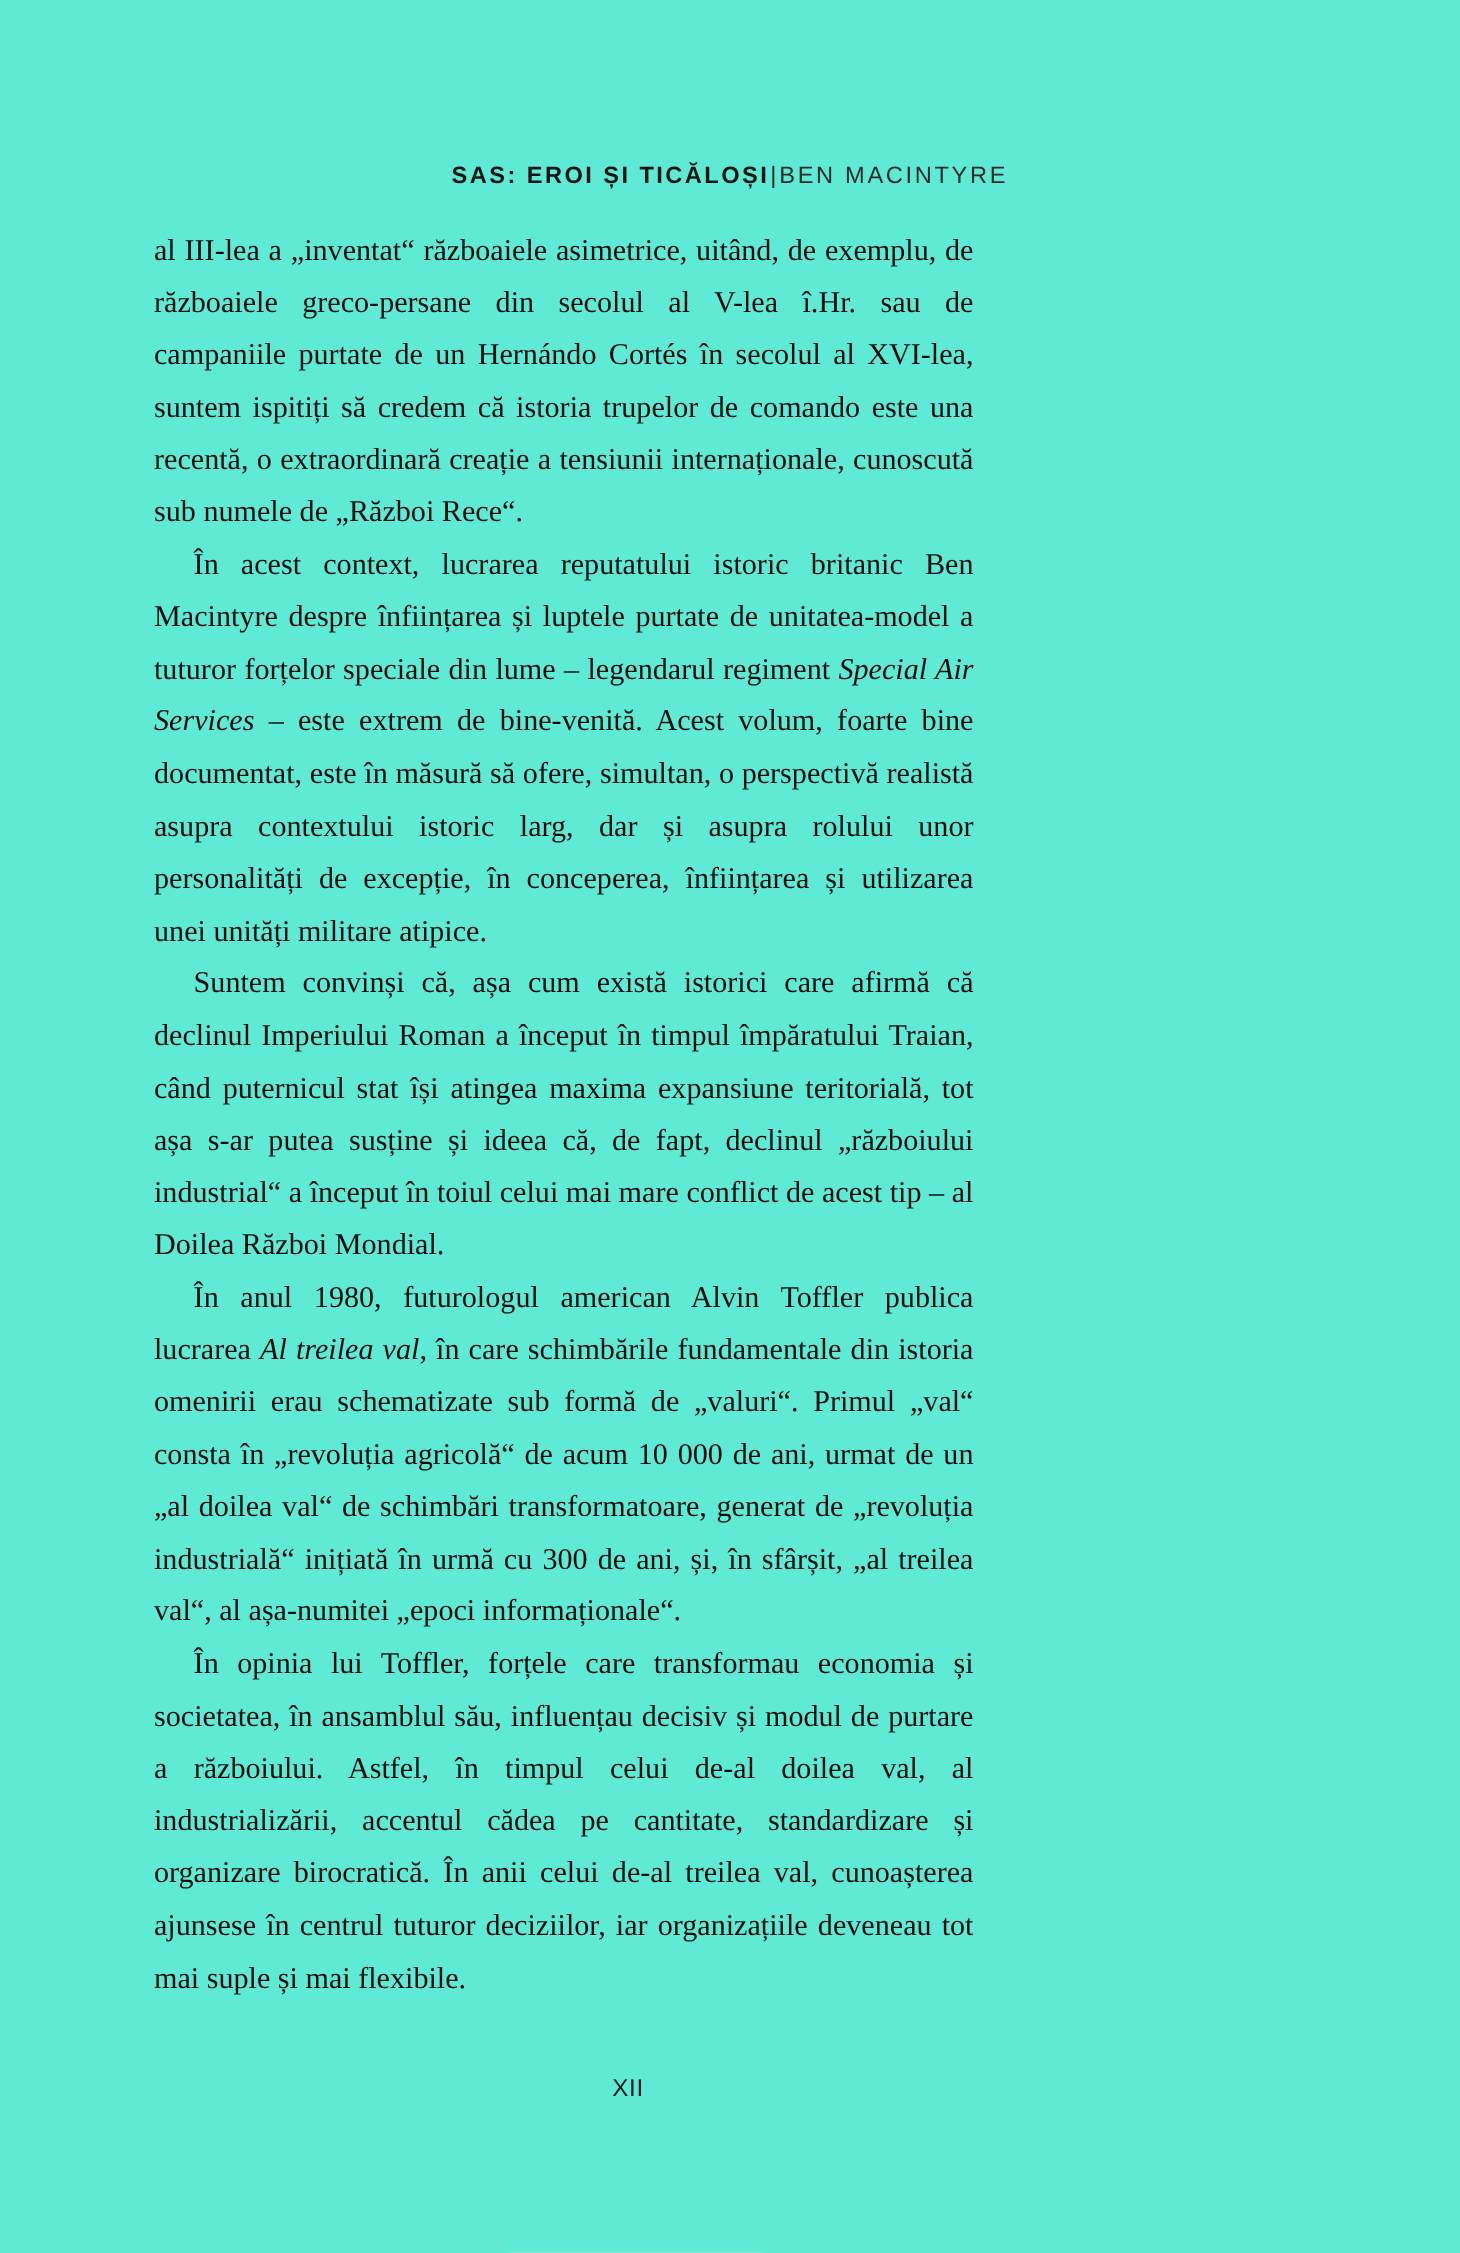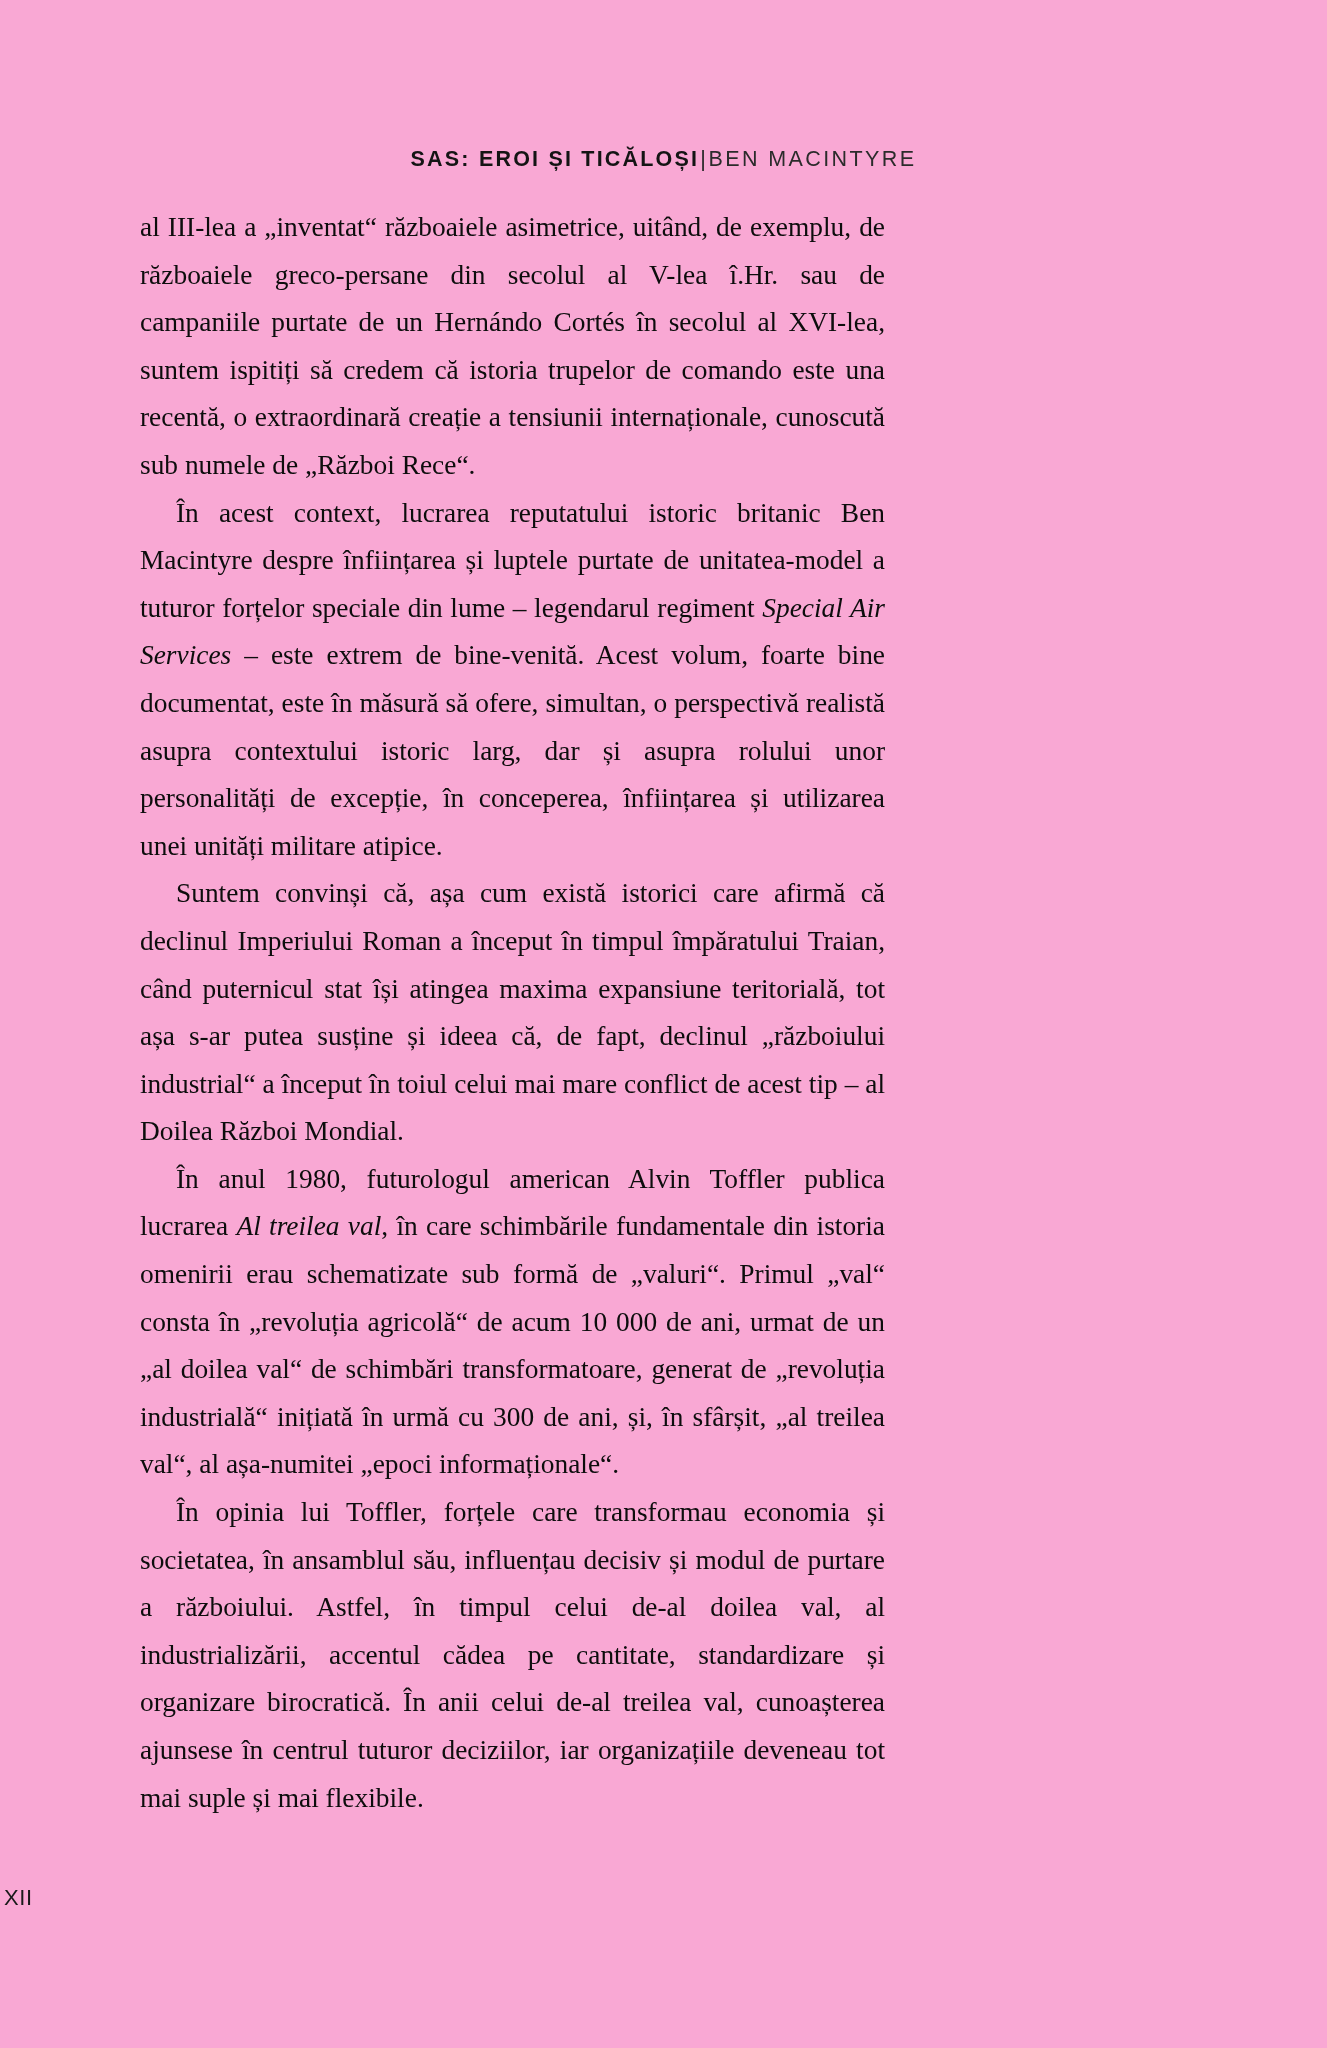--- a/index.html
+++ b/index.html
@@ -14,21 +14,21 @@
     overflow: hidden;
     font-family: "Liberation Serif", "DejaVu Serif", serif;
     color: #0d0d0d;
   }
 
   .page {
     position: absolute;
     left: 0; top: 0;
     width: 1327px;
     height: 2048px;
-    background: #f9a8d4;
+    background: #5eead4;
   }
 
   
   .running-header {
     position: absolute;
     left: 0;
     top: 148px;
     width: 1327px;
     text-align: center;
     font-family: "Liberation Sans", "DejaVu Sans", sans-serif;
@@ -76,23 +76,24 @@
   }
   
 
   .it {
     font-style: italic;
   }
 
   
   .folio {
     position: absolute;
-    left: 4px;
+    left: 16px;
     top: 1885px;
     width: 1110px;
+    text-align: center;
     font-family: "Liberation Sans", "DejaVu Sans", sans-serif;
     font-size: 22px;
     letter-spacing: 0.6px;
     color: #1a1a1a;
   }
 </style>
 </head>
 <body>
 
 <div class="page">

